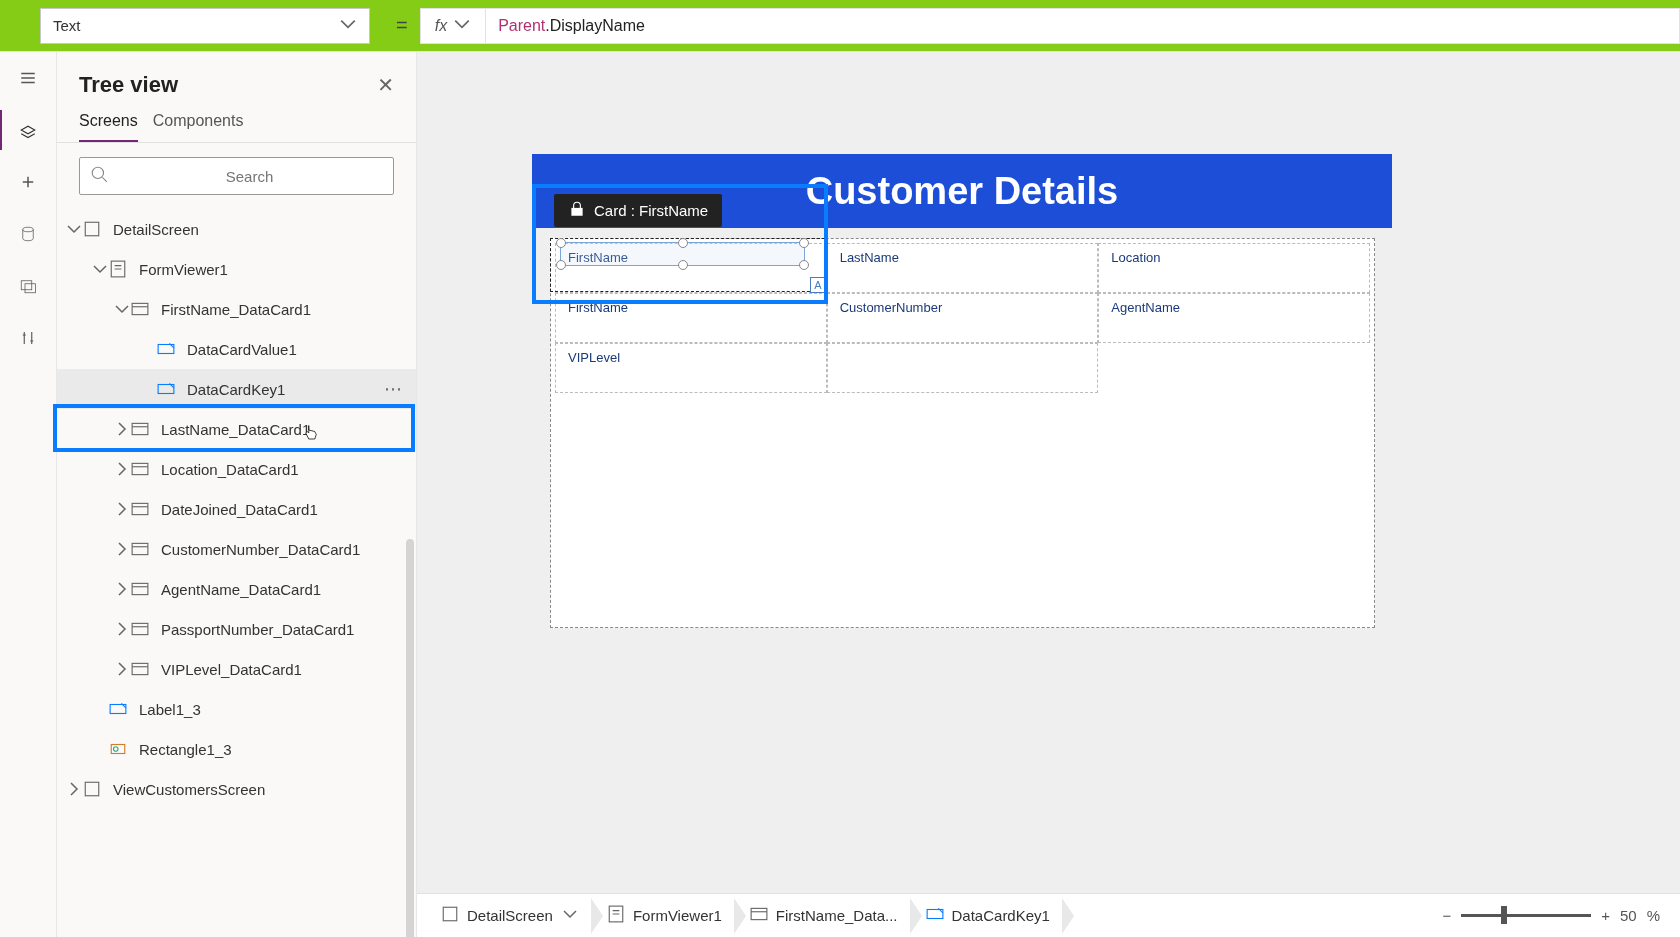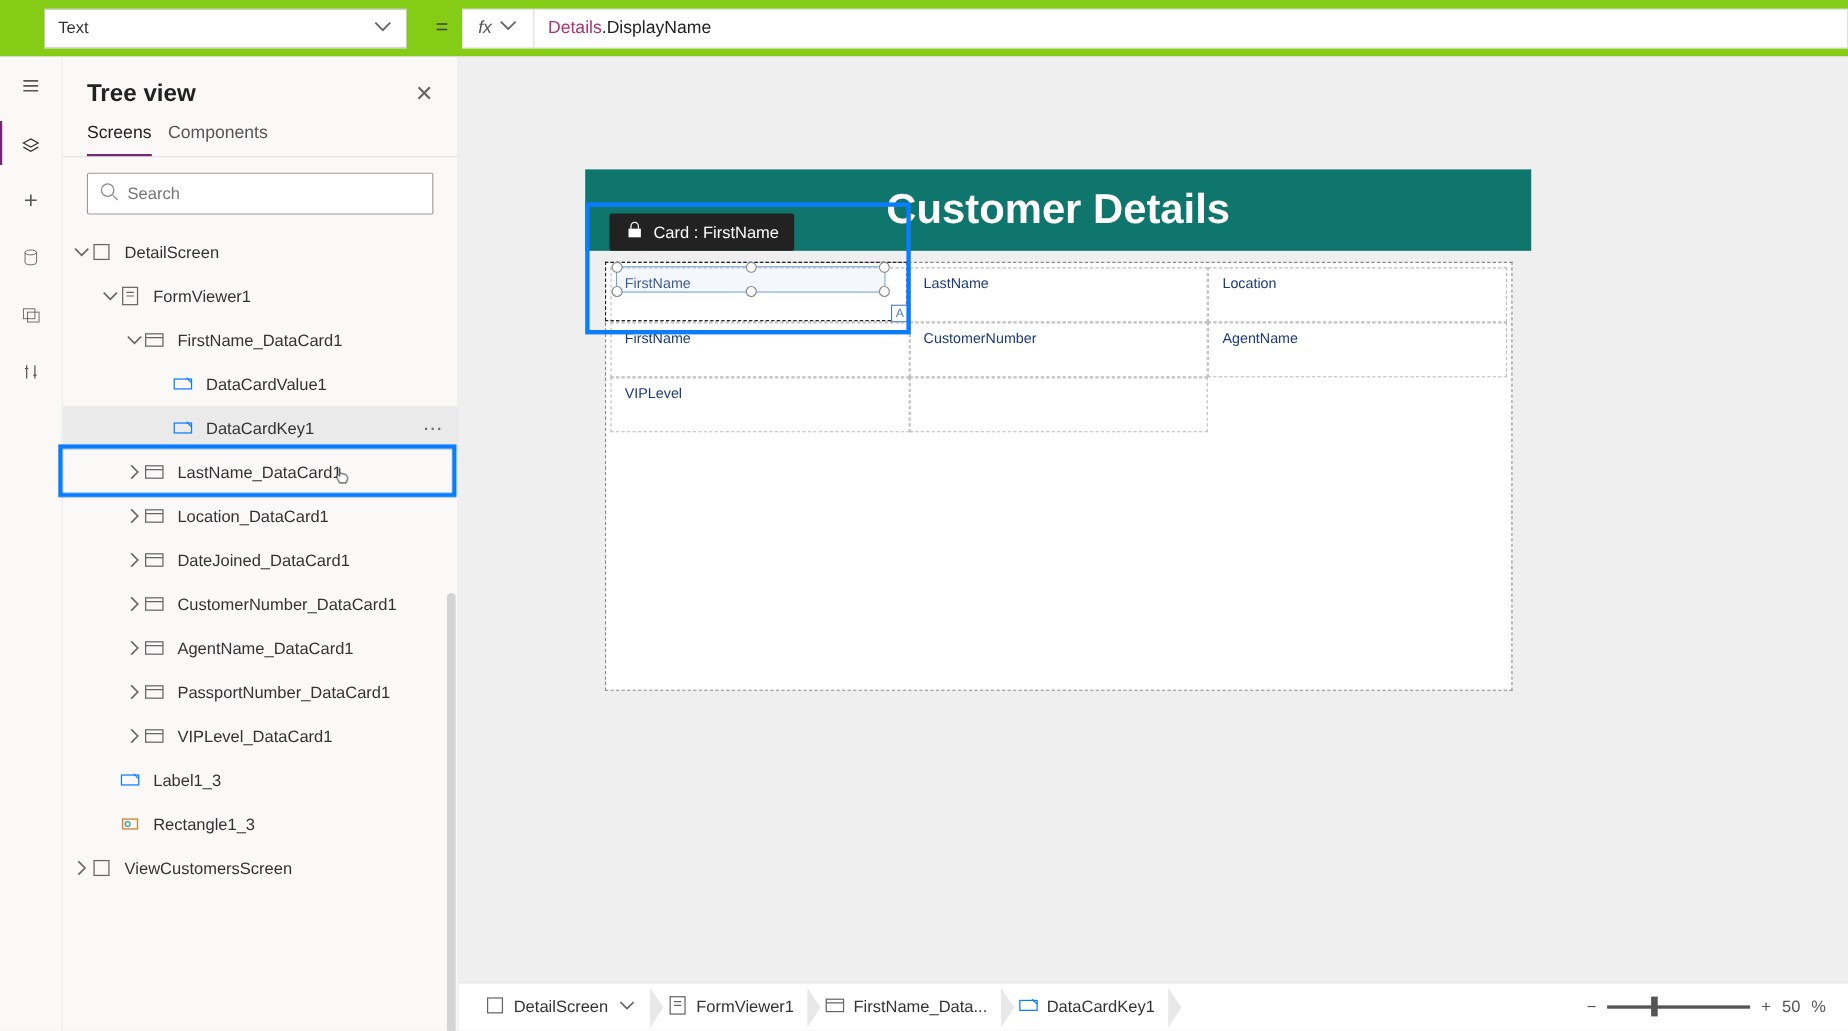--- a/index.html
+++ b/index.html
@@ -27,34 +27,34 @@
 
 .tree-panel { width: 360px; background: #faf9f8; border-right: 1px solid #e7e7e7; display: flex; flex-direction: column; position: relative; }
 .tree-header { display: flex; align-items: center; justify-content: space-between; padding: 20px 22px 8px 22px; }
 .tree-title { font-size: 22px; font-weight: 600; color: #222; }
 .close-x { font-size: 20px; color: #666; cursor: pointer; }
 .tree-tabs { display: flex; gap: 15px; padding: 6px 22px 0 22px; border-bottom: 1px solid #e1e1e1; }
 .tree-tab { padding-bottom: 10px; font-size: 16px; color: #555; cursor: pointer; }
 .tree-tab.active { color: #222; border-bottom: 2px solid #742774; font-weight: 400; }
 .search-wrap { padding: 14px 22px; }
 .search-box { width: 100%; height: 38px; border: 1px solid #999; border-radius: 2px; display: flex; align-items: center; padding: 0 10px; background: #fff; }
-.search-box input { border: none; outline: none; flex: 1; font-size: 15px; color: #666; }
+.search-box input { border: none; outline: none; flex: 1; font-size: 15px; color: #666; text-align: center; }
 .tree-items { flex: 1; overflow-y: auto; padding-bottom: 20px; position: relative; }
 .tree-row { display: flex; align-items: center; height: 40px; font-size: 15px; color: #333; cursor: pointer; padding-right: 12px; position: relative; }
 .tree-row.selected { background: #eaeaea; }
 .tree-row .chev { width: 18px; display: inline-flex; justify-content: center; color: #666; }
 .tree-row .ticon { width: 22px; margin-right: 8px; color: #666; display: inline-flex; }
 .tree-spacer { display: inline-block; }
 .tree-more { margin-left: auto; color: #666; font-size: 18px; letter-spacing: 2px; }
 .highlight-box { border: 4px solid #0a7cff; position: absolute; pointer-events: none; }
 
 
 .canvas-area { flex: 1; background: #efefef; position: relative; padding-top: 102px; padding-left: 115px; }
 .canvas-form-wrap { position: relative; }
-.form-header { width: 860px; height: 74px; background: #0f766e; display: flex; align-items: center; justify-content: center; color: #fff; font-size: 38px; font-weight: 700; }
+.form-header { width: 860px; height: 74px; background: #1d4ed8; display: flex; align-items: center; justify-content: center; color: #fff; font-size: 38px; font-weight: 700; }
 .form-body { width: 825px; min-height: 390px; border: 1px dashed #888; background: #fff; display: grid; grid-template-columns: repeat(3, 1fr); grid-auto-rows: 50px; padding: 4px; position: relative; margin-left: 18px; margin-top: 10px; }
 .form-cell { font-size: 13px; color: #1a3a7a; padding: 6px 12px; border: 1px dashed #bbb; }
 .form-cell-title { display: block; }
 
 
 .card-select-outer { position: absolute; border: 1px dashed #222; }
 .card-tooltip { position: absolute; background: #222; color: #fff; font-size: 15px; padding: 6px 14px; border-radius: 2px; display: flex; align-items: center; gap: 8px; }
 .card-tooltip::after { content: ""; position: absolute; bottom: -6px; left: 20px; border: 6px solid transparent; border-top-color: #222; }
 .a-badge { position: absolute; bottom: -2px; right: -2px; width: 16px; height: 16px; background: #fff; border: 1px solid #4a7bbf; color: #4a7bbf; font-size: 11px; display: flex; align-items: center; justify-content: center; }
 .key-select { position: absolute; border: 1px solid #7aa5d6; background: rgba(200,220,245,0.2); }
@@ -90,21 +90,21 @@
   <span class="equals">=</span>
   <div class="fx-box">
     <span><i>fx</i></span>
     <span style="margin-left:6px">
       <svg viewBox="0 0 16 16" width="12" height="12">
           <path d="M2 5l6 6 6-6" stroke="#666" stroke-width="1.5" fill="none"></path>
         </svg>
     </span>
   </div>
   <div class="formula-input">
-    <span class="fx-parent">Details</span>
+    <span class="fx-parent">Parent</span>
       <span class="fx-prop">.DisplayName</span>
   </div>
 </div>
 
 <div class="main">
 
   <div class="left-rail">
     <div class="rail-icon">
       <svg viewBox="0 0 24 24">
           <path d="M3 6h18M3 12h18M3 18h18" stroke="#555" stroke-width="2"></path>

